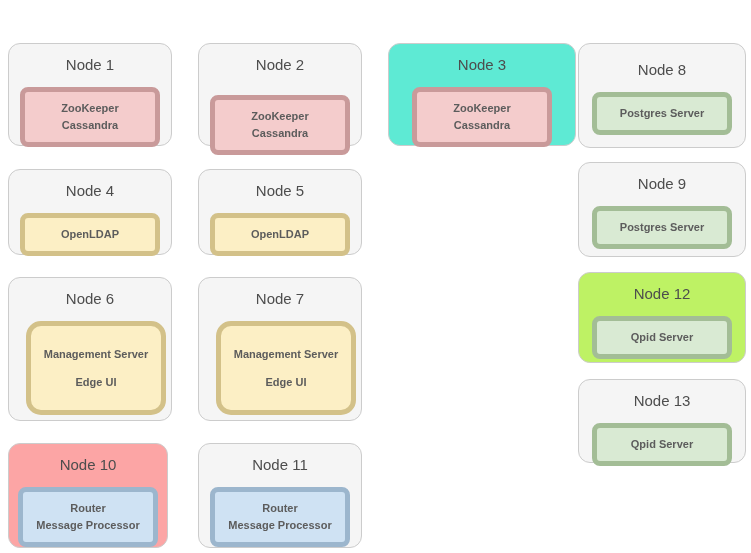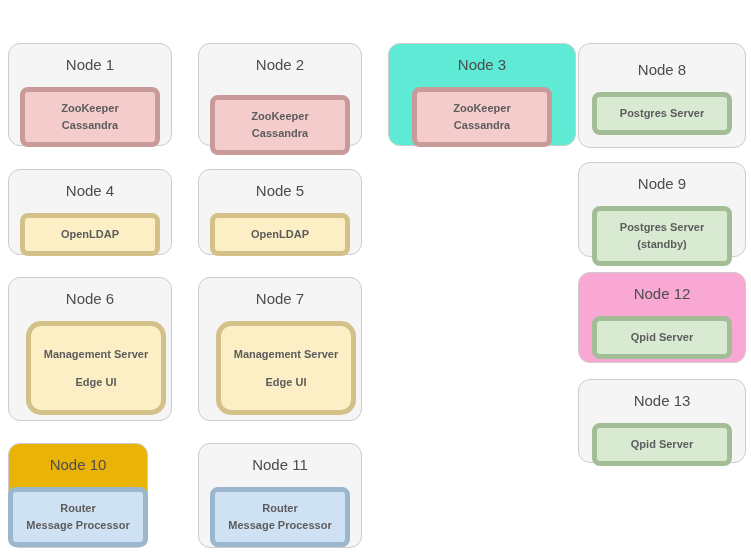--- a/index.html
+++ b/index.html
@@ -84,38 +84,37 @@
     <div class="node" style="left: 578px; top: 43px; width: 168px; height: 105px; background: rgb(245, 245, 245); border-color: rgb(204, 204, 204);">
       <div class="node-title" style="color: rgb(77, 77, 77); margin-top: 16px;">Node 8</div>
       <div class="service-box" style="background: rgb(217, 234, 211); border-color: rgb(163, 189, 150); color: rgb(92, 92, 92);">
         <div>Postgres Server</div>
       </div>
     </div>
     <div class="node" style="left: 578px; top: 162px; width: 168px; height: 95px; background: rgb(245, 245, 245); border-color: rgb(204, 204, 204);">
       <div class="node-title" style="color: rgb(77, 77, 77);">Node 9</div>
       <div class="service-box" style="background: rgb(217, 234, 211); border-color: rgb(163, 189, 150); color: rgb(92, 92, 92);">
         <div>Postgres Server</div>
-        <div>(standby)</div>
       </div>
     </div>
-    <div class="node" style="left: 8px; top: 443px; width: 140px; height: 105px; background: #eab308; border-color: rgb(204, 204, 204);">
+    <div class="node" style="left: 8px; top: 443px; width: 160px; height: 105px; background: #fca5a5; border-color: rgb(204, 204, 204);">
       <div class="node-title" style="color: rgb(77, 77, 77);">Node 10</div>
       <div class="service-box" style="background: rgb(207, 226, 243); border-color: rgb(156, 182, 205); color: rgb(92, 92, 92);">
         <div>Router</div>
         <div>Message Processor</div>
       </div>
     </div>
     <div class="node" style="left: 198px; top: 443px; width: 164px; height: 105px; background: rgb(245, 245, 245); border-color: rgb(204, 204, 204);">
       <div class="node-title" style="color: rgb(77, 77, 77);">Node 11</div>
       <div class="service-box" style="background: rgb(207, 226, 243); border-color: rgb(156, 182, 205); color: rgb(92, 92, 92);">
         <div>Router</div>
         <div>Message Processor</div>
       </div>
     </div>
-    <div class="node" style="left: 578px; top: 272px; width: 168px; height: 91px; background: #f9a8d4; border-color: rgb(204, 204, 204);">
+    <div class="node" style="left: 578px; top: 272px; width: 168px; height: 91px; background: #bef264; border-color: rgb(204, 204, 204);">
       <div class="node-title" style="color: rgb(77, 77, 77);">Node 12</div>
       <div class="service-box" style="background: rgb(217, 234, 211); border-color: rgb(163, 189, 150); color: rgb(92, 92, 92);">
         <div>Qpid Server</div>
       </div>
     </div>
     <div class="node" style="left: 578px; top: 379px; width: 168px; height: 84px; background: rgb(245, 245, 245); border-color: rgb(204, 204, 204);">
       <div class="node-title" style="color: rgb(77, 77, 77);">Node 13</div>
       <div class="service-box" style="background: rgb(217, 234, 211); border-color: rgb(163, 189, 150); color: rgb(92, 92, 92);">
         <div>Qpid Server</div>
       </div>

